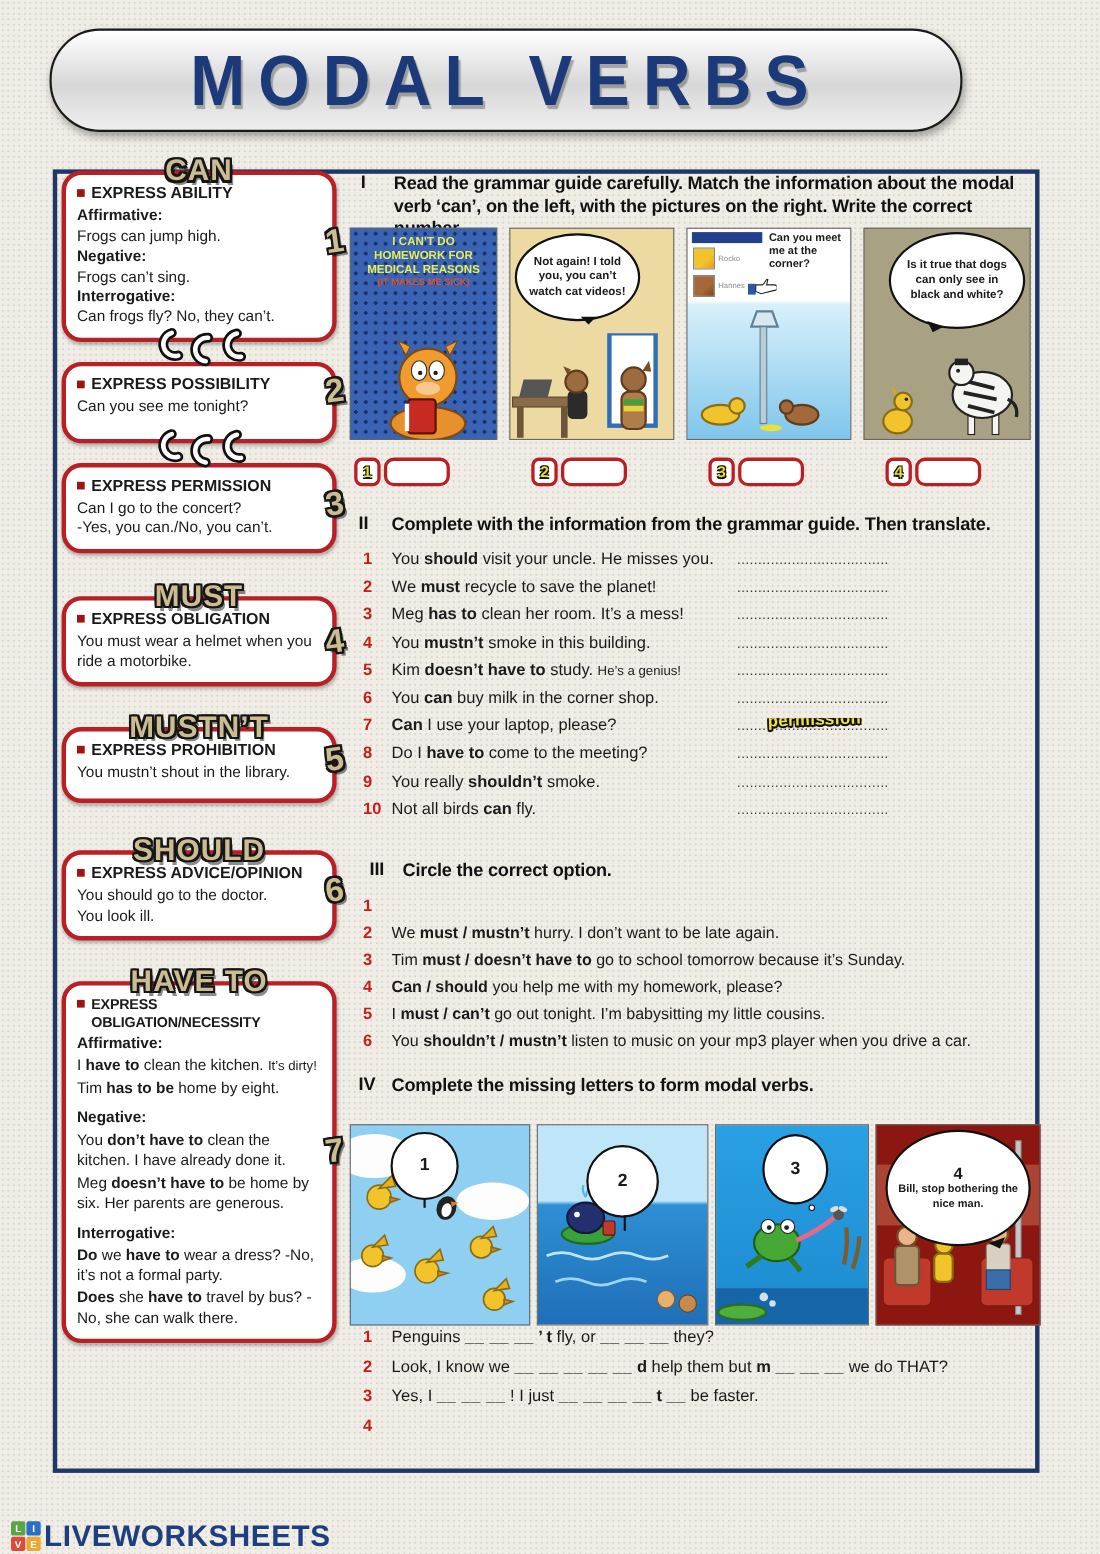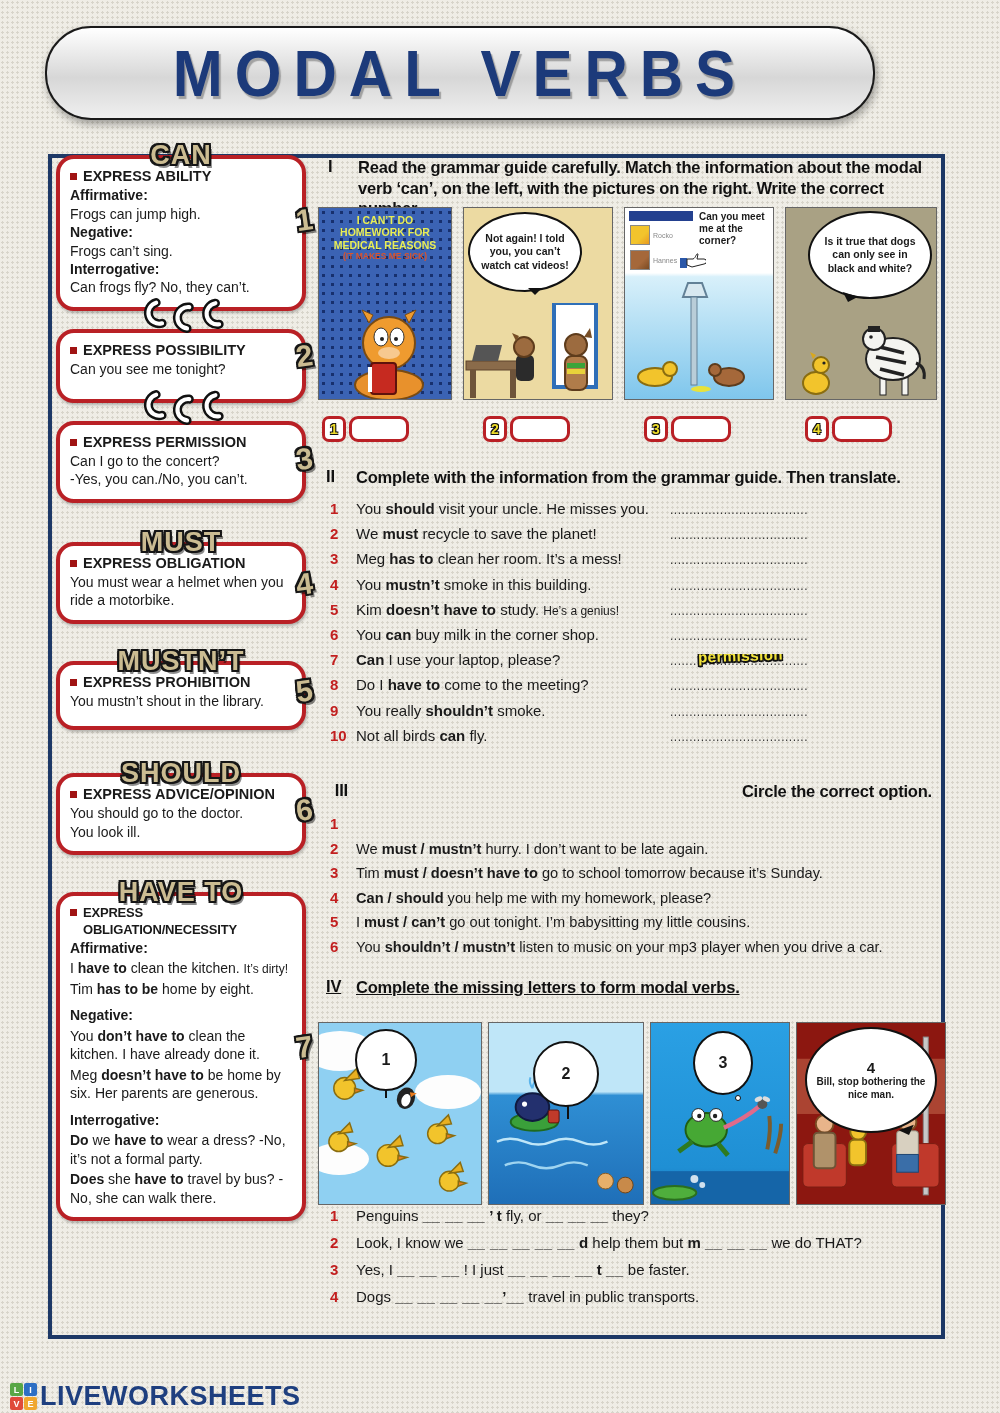--- a/index.html
+++ b/index.html
@@ -47,22 +47,22 @@
   .g-rich{margin-top:2px;}
   .b{font-weight:800;}
   .small{font-size:12px;}
 
   
   .sec-head{position:absolute;font-weight:800;font-size:16.5px;letter-spacing:-0.2px;color:#111;display:flex;}
   .sec-num{flex:0 0 30px;}
   .sec-text{flex:1;line-height:1.25;}
   .s1-head{left:328px;top:157px;width:614px;}
   .s2-head{left:326px;top:467px;width:614px;}
-  .s3-head{left:318px;top:781px;width:614px;text-align:right;}
-  .s4-head{left:326px;top:977px;width:614px;text-decoration:underline;}
+  .s3-head{left:336px;top:781px;width:614px;}
+  .s4-head{left:326px;top:977px;width:614px;}
 
   
   .pics1{position:absolute;left:318px;top:207px;height:193px;display:flex;gap:11px;}
   .pic{position:relative;height:100%;border:1px solid #666;box-sizing:border-box;overflow:hidden;}
   .p1{width:134px;background-color:#3b63b4;background-image:radial-gradient(#17306e 1.5px, transparent 1.6px);background-size:9px 9px;}
   .p2{width:150px;background:#ecdaa2;}
   .p3{width:150px;background:linear-gradient(180deg,#ffffff 0%,#ffffff 34%,#d8f0fa 36%,#7fc6ec 100%);}
   .p4{width:152px;background:#a9a184;padding-left:12px;}
   .p1-cap{color:#e9ee55;font-weight:800;font-size:10.5px;text-align:center;margin:6px 4px 0;line-height:1.18;}
   .p1-sub{color:#d8542e;font-weight:800;font-size:8.5px;text-align:center;}
@@ -580,21 +580,20 @@
       <div class="lrow">
         <span class="lnum">2</span>
         <span class="ltext"><span>Look, I know we </span><span class="gap">__ __ __ __ __</span><span class="b"> d</span><span> help them but </span><span class="b">m</span><span> </span><span class="gap">__ __ __</span><span> we do THAT?</span></span>
       </div>
       <div class="lrow">
         <span class="lnum">3</span>
         <span class="ltext"><span>Yes, I </span><span class="gap">__ __ __</span><span> ! I just </span><span class="gap">__ __ __ __</span><span class="b">  t </span><span class="gap">__</span><span>  be faster.</span></span>
       </div>
       <div class="lrow">
         <span class="lnum">4</span>
-        <span class="ltext"><span>Dogs </span><span class="gap">__ __ __ __ __</span><span class="b">’</span><span class="gap">__</span><span> travel in public transports.</span></span>
       </div>
     </div>
 
   <div class="footer">
     <span class="logo" id="logo">
         <span class="lg lg0">L</span>
         <span class="lg lg1">I</span>
         <span class="lg lg2">V</span>
         <span class="lg lg3">E</span>
       </span>

